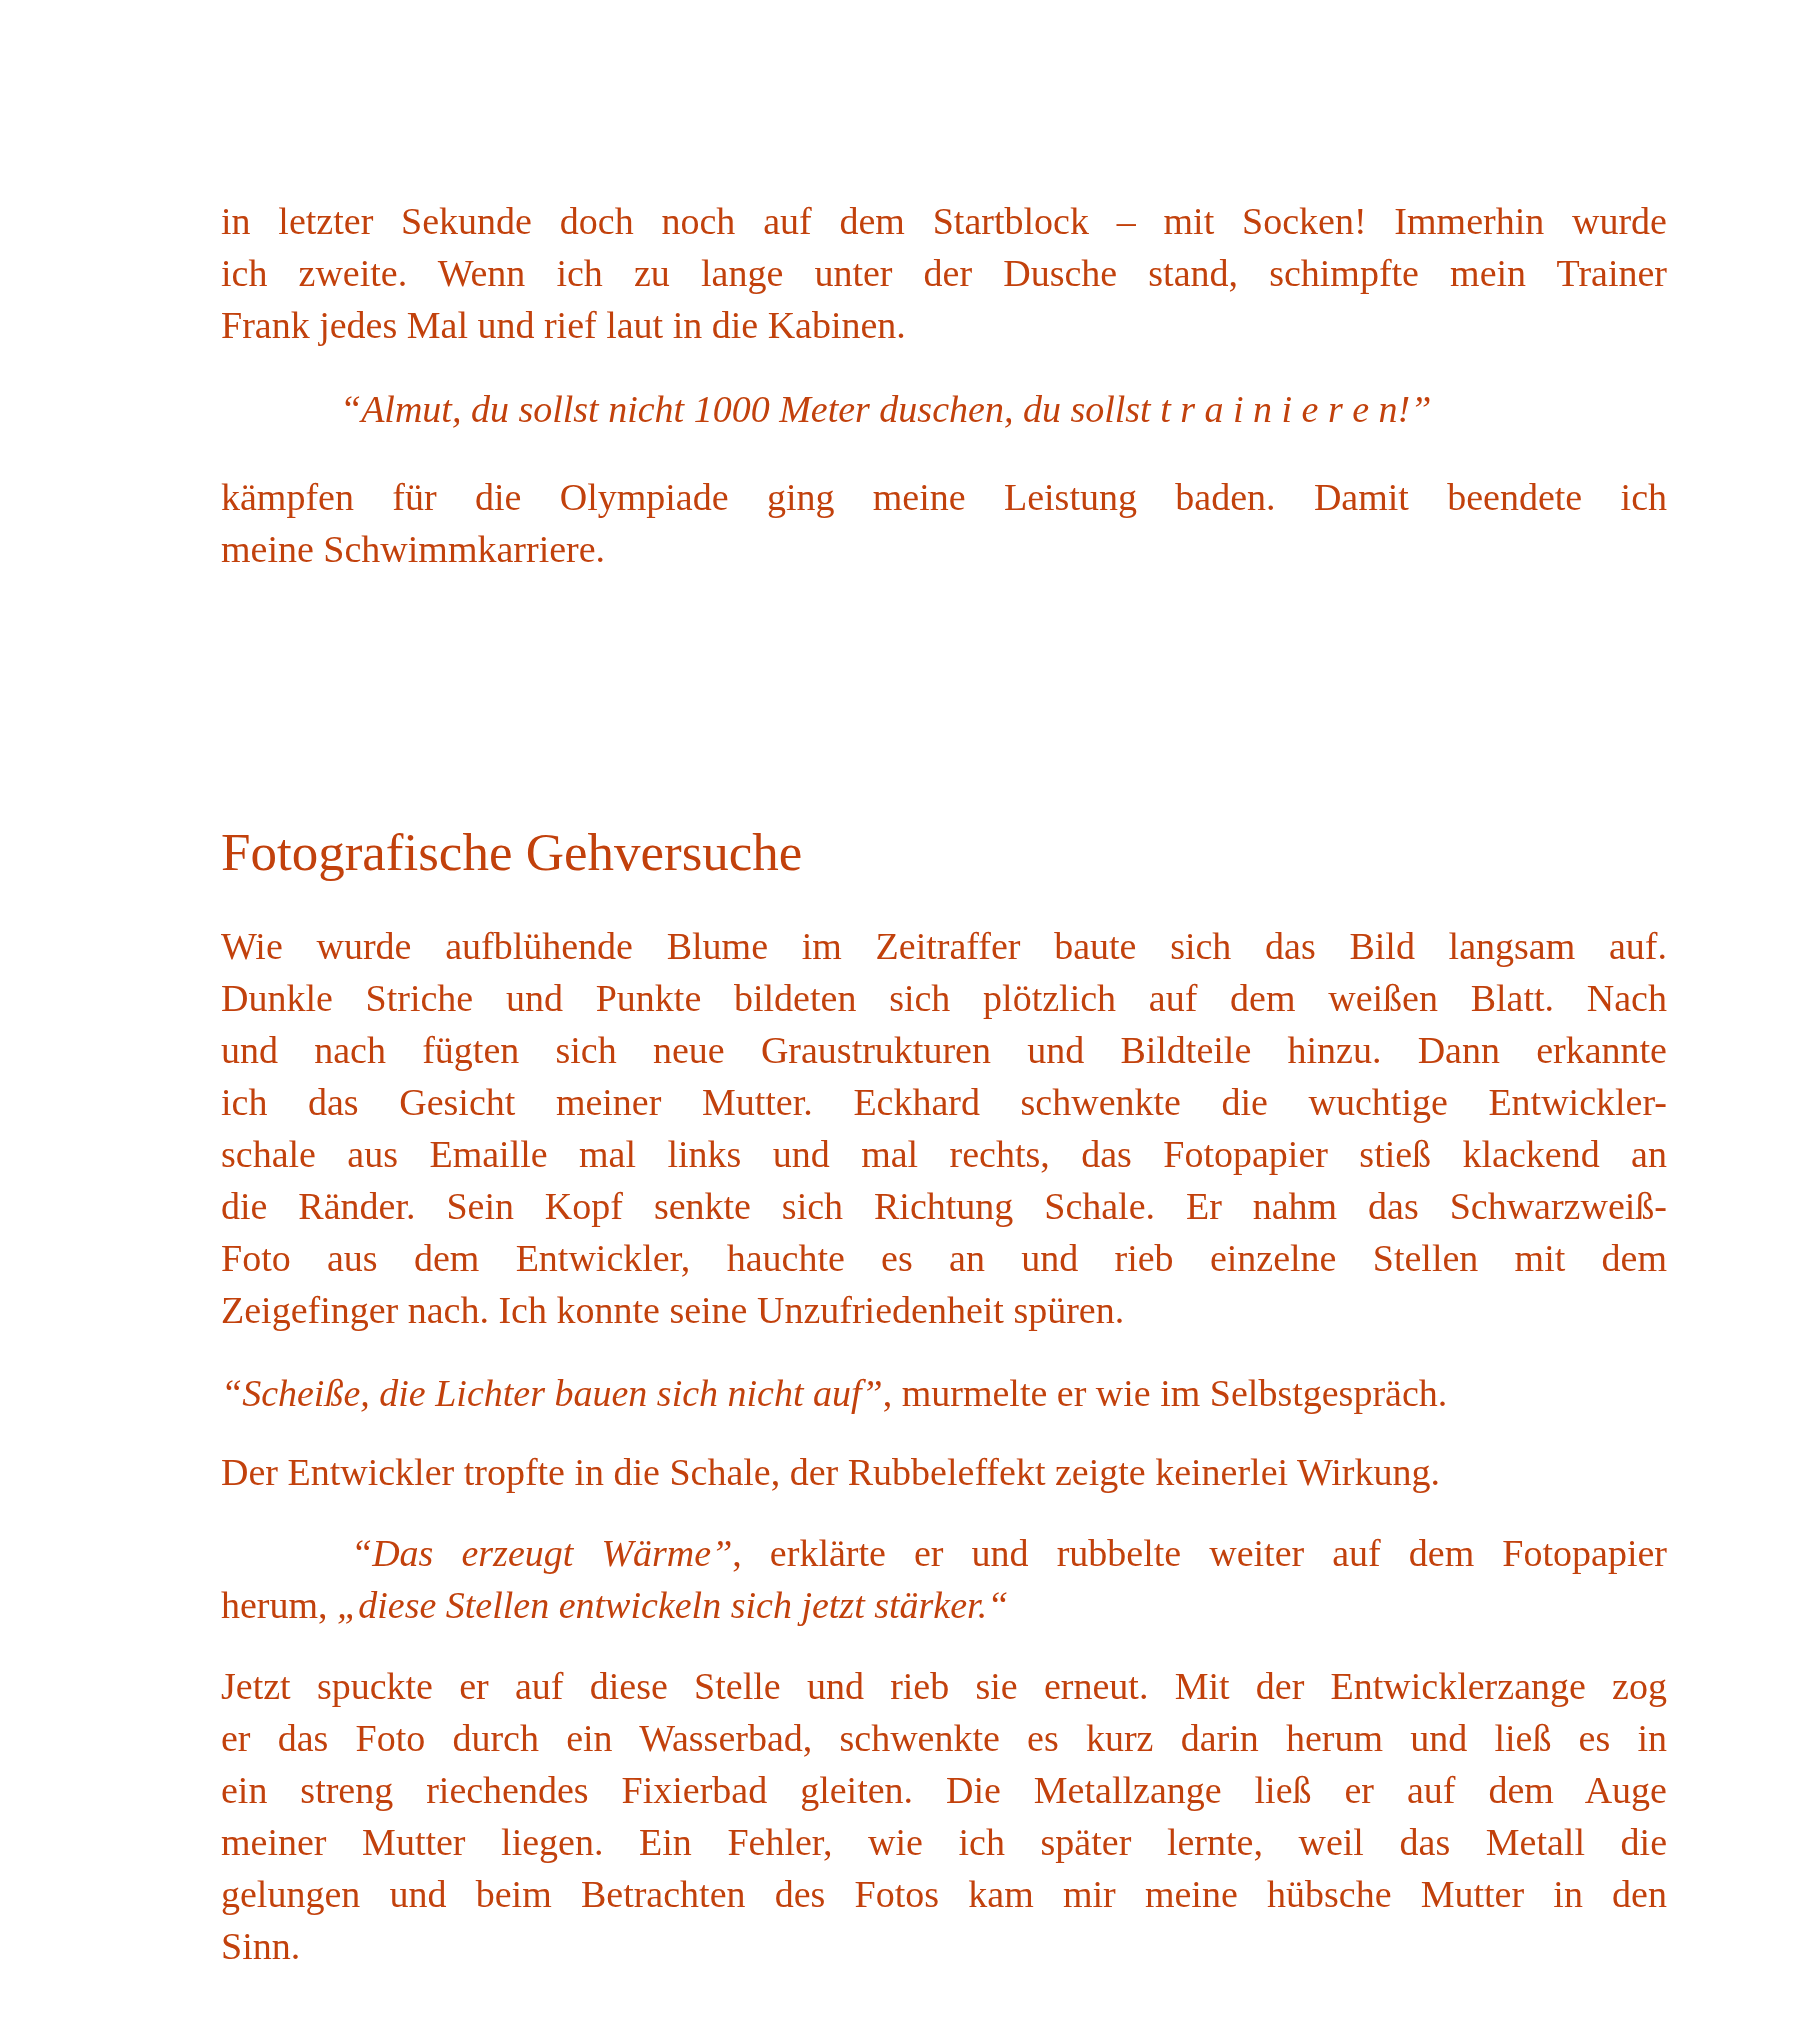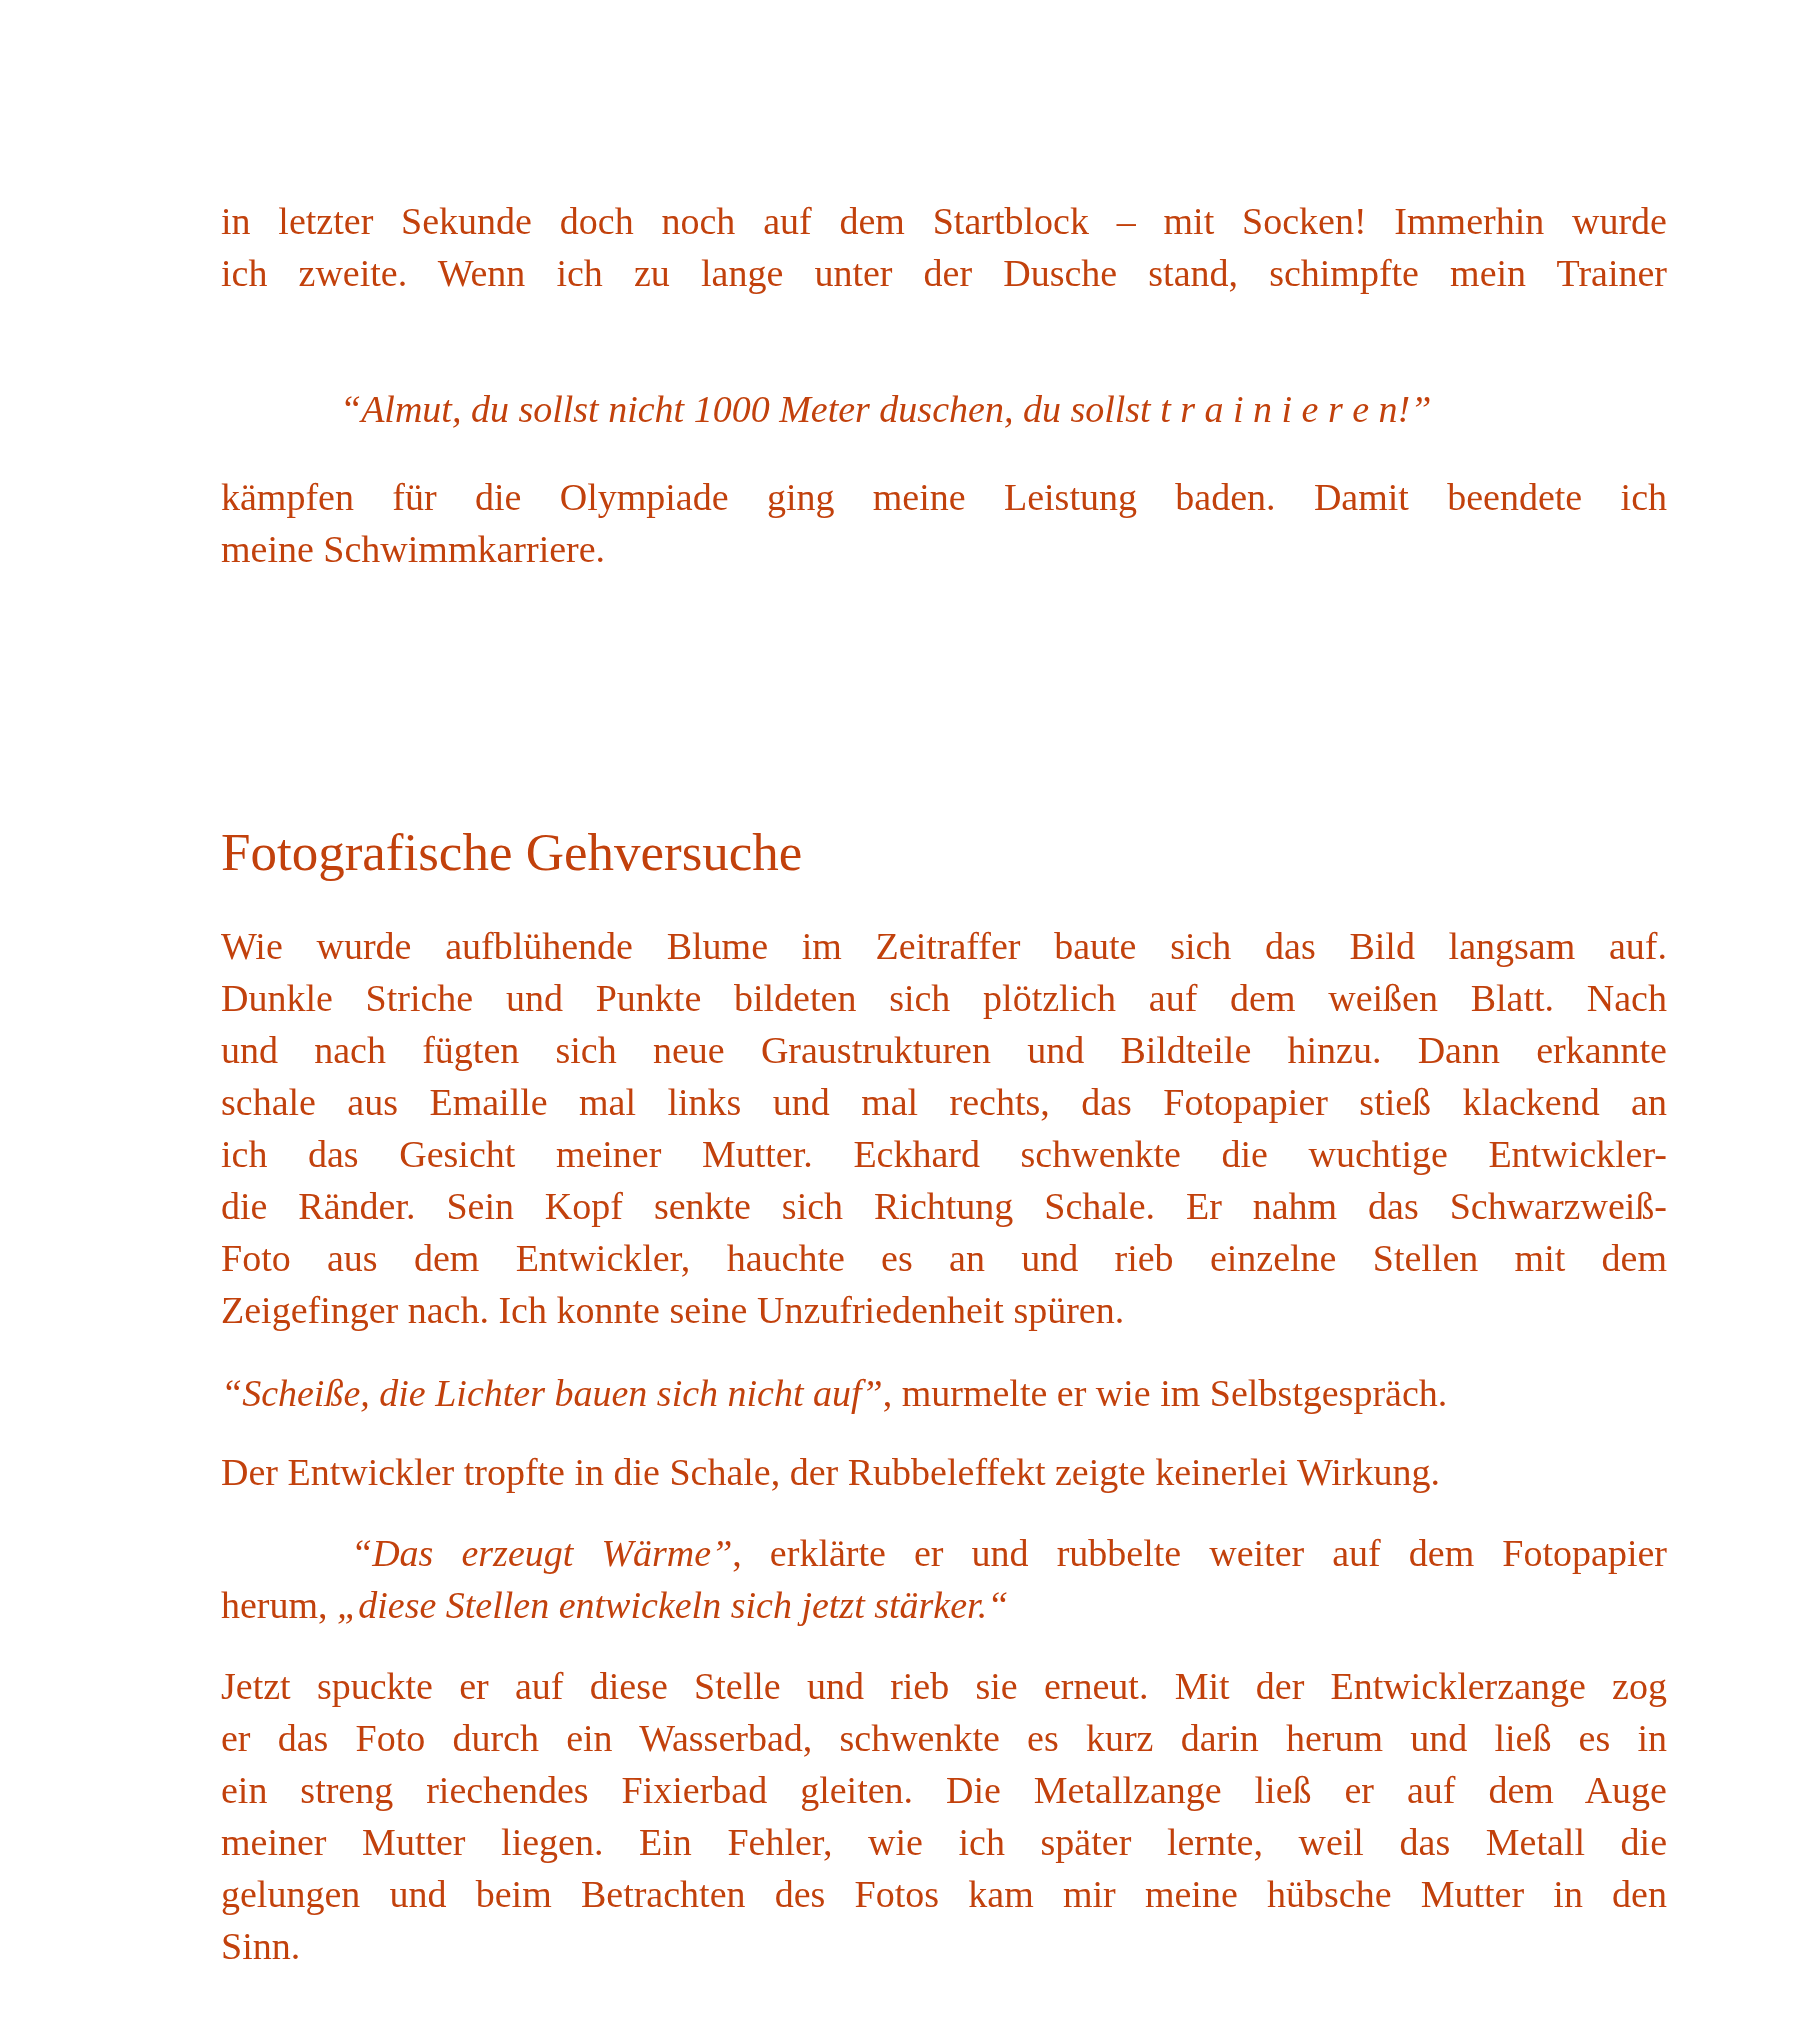--- a/index.html
+++ b/index.html
@@ -47,39 +47,40 @@
   }
 </style>
 </head>
 <body>
 
 <div class="page">
 
   <div class="block" style="top:195px">
     <div class="line just">in letzter Sekunde doch noch auf dem Startblock – mit Socken! Immerhin wurde</div>
     <div class="line just">ich zweite. Wenn ich zu lange unter der Dusche stand, schimpfte mein Trainer</div>
+    <div class="line">Frank jedes Mal und rief laut in die Kabinen.</div>
   </div>
 
   <div class="block quote-indent" style="top:383px">
     <div class="line italic">“Almut, du sollst nicht 1000 Meter duschen, du sollst t r a i n i e r e n!”</div>
   </div>
 
   <div class="block" style="top:471px">
     <div class="line just">kämpfen für die Olympiade ging meine Leistung baden. Damit beendete ich</div>
     <div class="line">meine Schwimmkarriere.</div>
   </div>
 
   <div class="block heading" style="top:820px">Fotografische Gehversuche</div>
 
   <div class="block" style="top:920px">
     <div class="line just">Wie wurde aufblühende Blume im Zeitraffer baute sich das Bild langsam auf.</div>
     <div class="line just">Dunkle Striche und Punkte bildeten sich plötzlich auf dem weißen Blatt. Nach</div>
     <div class="line just">und nach fügten sich neue Graustrukturen und Bildteile hinzu. Dann erkannte</div>
+    <div class="line just">ich das Gesicht meiner Mutter. Eckhard schwenkte die wuchtige Entwickler-</div>
     <div class="line just">schale aus Emaille mal links und mal rechts, das Fotopapier stieß klackend an</div>
-    <div class="line just">ich das Gesicht meiner Mutter. Eckhard schwenkte die wuchtige Entwickler-</div>
     <div class="line just">die Ränder. Sein Kopf senkte sich Richtung Schale. Er nahm das Schwarzweiß-</div>
     <div class="line just">Foto aus dem Entwickler, hauchte es an und rieb einzelne Stellen mit dem</div>
     <div class="line">Zeigefinger nach. Ich konnte seine Unzufriedenheit spüren.</div>
   </div>
 
   <div class="block" style="top:1367px">
     <div class="line">
       <span class="italic">“Scheiße, die Lichter bauen sich nicht auf”</span><span>, murmelte er wie im Selbstgespräch.</span>
     </div>
   </div>

